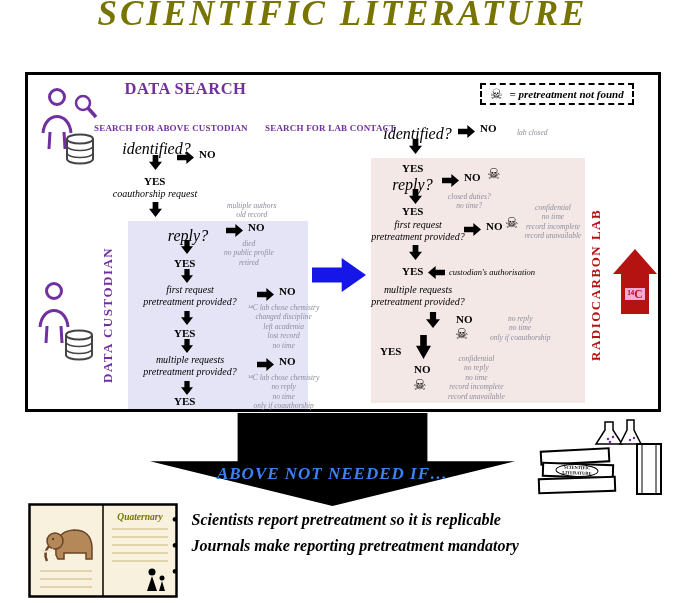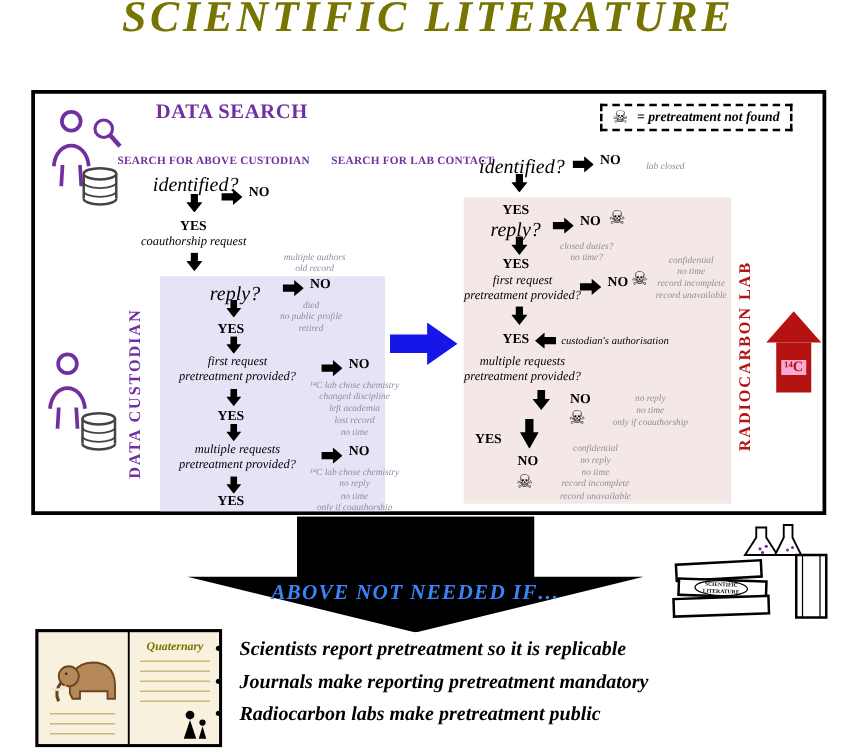--- a/index.html
+++ b/index.html
@@ -255,17 +255,16 @@
     <div class="bullet-row">
       <span class="bullet-dot">•</span>
       <span>Scientists report pretreatment so it is replicable</span>
     </div>
     <div class="bullet-row">
       <span class="bullet-dot">•</span>
       <span>Journals make reporting pretreatment mandatory</span>
     </div>
     <div class="bullet-row">
       <span class="bullet-dot">•</span>
-      <span>Radiocarbon labs make pretreatment public</span>
     </div>
   </div>
 
 </div>
 
 </body></html>

